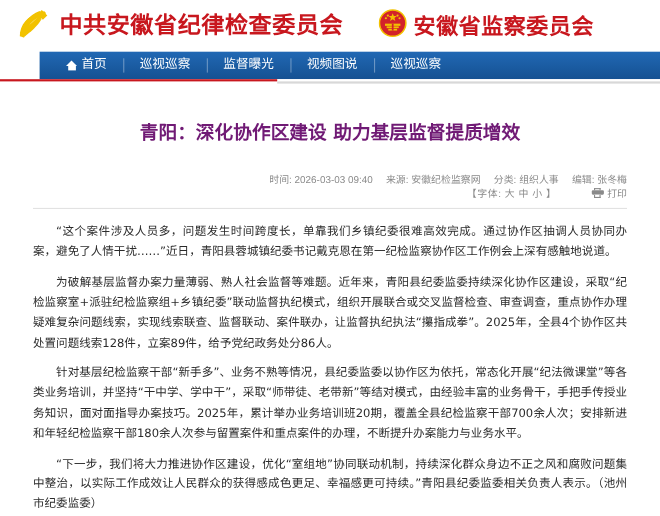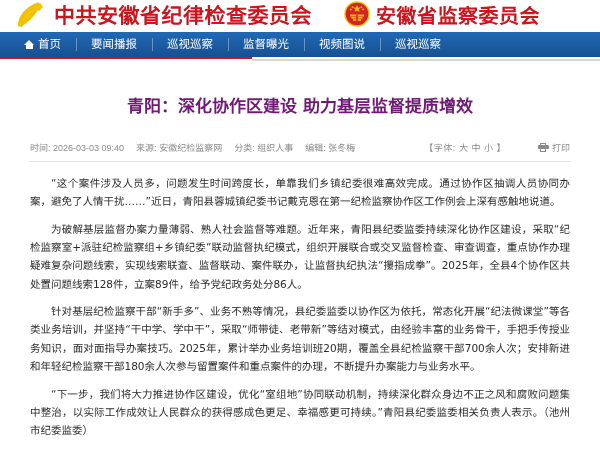--- a/index.html
+++ b/index.html
@@ -12,21 +12,21 @@
     height: 469px;
     overflow: hidden;
     background: #ffffff;
     font-family: "Liberation Sans", "DejaVu Sans", sans-serif;
     color: #222;
     -webkit-font-smoothing: antialiased;
   }
 
   
   .masthead {
-    height: 32px;
+    height: 47px;
     background: #ffffff;
     display: flex;
     align-items: center;
     padding-left: 14px;
     box-sizing: border-box;
   }
   .brand-block {
     display: flex;
     align-items: center;
   }
@@ -50,20 +50,21 @@
   .brand-text.secondary { font-size: 20px; }
 
   
   .navbar {
     height: 25px;
     background: #1a5ca5;
     background: linear-gradient(180deg, #2168b4 0%, #155192 100%);
     display: flex;
     align-items: center;
     position: relative;
+    margin-left: 36px;
   }
   .nav-item {
     position: relative;
     color: #ffffff;
     font-size: 11.5px;
     padding: 0 15px;
     line-height: 25px;
     white-space: nowrap;
     display: flex;
     align-items: center;
@@ -137,20 +138,21 @@
   }
   .meta-bar {
     margin-top: 22px;
     padding-bottom: 7px;
     border-bottom: 1px solid #e2e2e2;
     display: flex;
     align-items: flex-end;
     font-size: 9px;
     color: #8a8a8a;
     white-space: nowrap;
+    flex-direction: column;
   }
   .meta-left {
     display: flex;
     align-items: center;
     gap: 12px;
   }
   .meta-right {
     margin-left: auto;
     display: flex;
     align-items: center;
@@ -252,23 +254,20 @@
   </div>
 
 </div>
 
 <nav class="navbar">
   <div class="nav-item">
     <span class="home-glyph"></span>
     <span>首页</span>
   </div>
   <div class="nav-item">
-    <span>要闻播报</span>
-  </div>
-  <div class="nav-item">
     <span>巡视巡察</span>
   </div>
   <div class="nav-item">
     <span>监督曝光</span>
   </div>
   <div class="nav-item">
     <span>视频图说</span>
   </div>
   <div class="nav-item">
     <span>巡视巡察</span>

